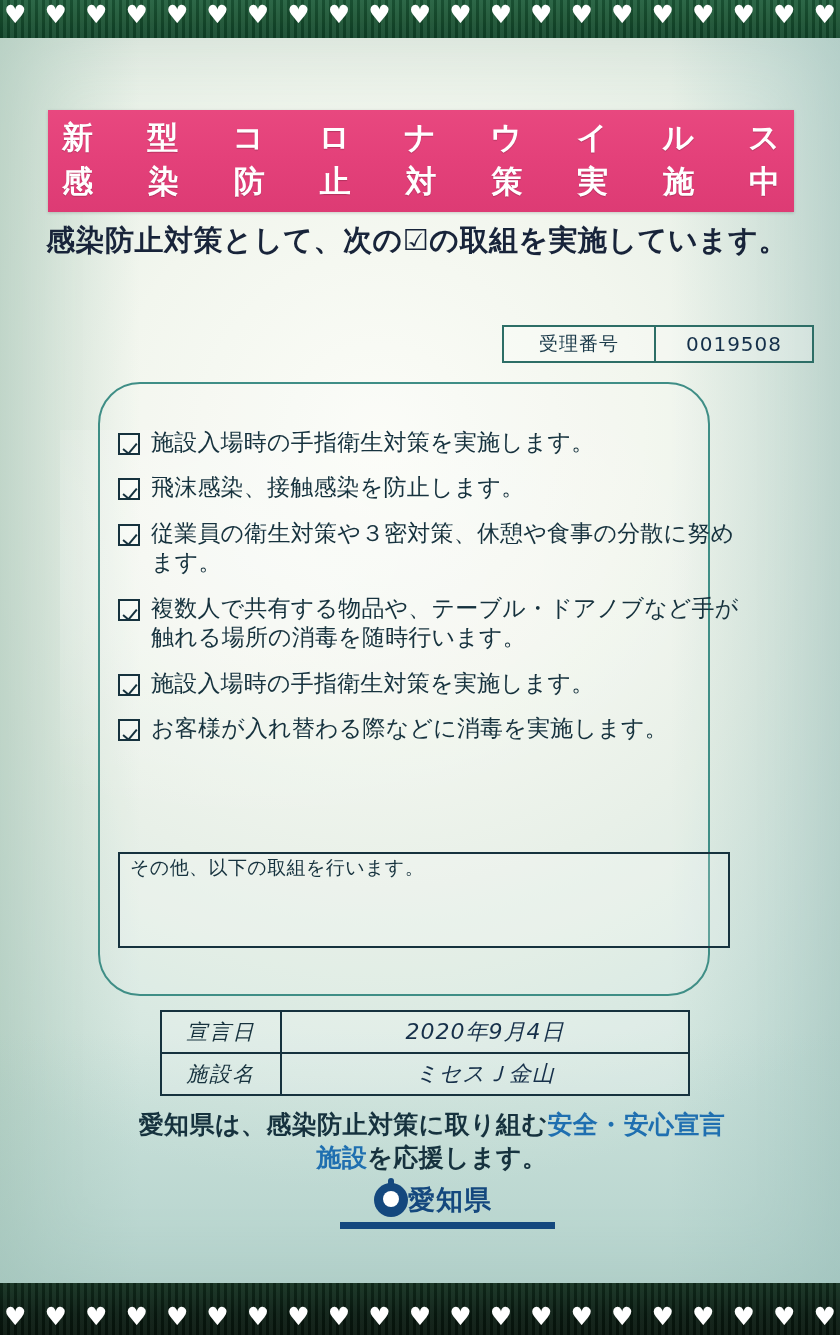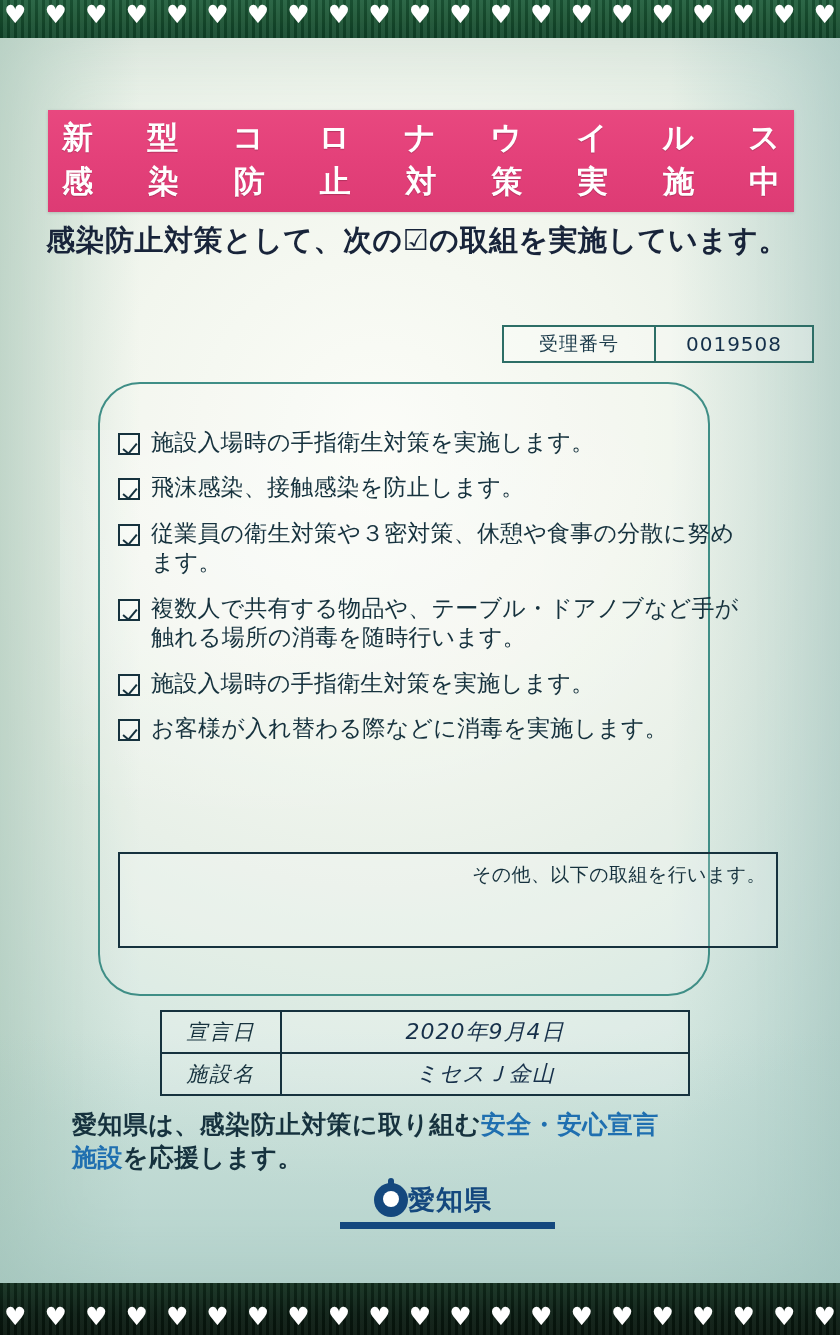--- a/index.html
+++ b/index.html
@@ -191,27 +191,26 @@
     font-size: 23px;
     line-height: 1.28;
     letter-spacing: 0.2px;
     max-width: 596px;
   }
 
   
   #other-box {
     position: absolute;
     left: 118px; top: 852px;
-    width: 660px;
+    width: 612px;
     height: 96px;
     border: 2px solid #16323e;
     box-sizing: border-box;
     background: rgba(255,255,255,0.18);
-    padding: 8px 10px;
-    text-align: right;
+    padding: 1px 10px;
   }
   #other-box .o-text {
     color: #16323e;
     font-size: 19px;
     letter-spacing: 0.4px;
   }
 
   
   #decl {
     position: absolute;
@@ -246,20 +245,21 @@
   
   #footer {
     position: absolute;
     left: 72px; top: 1108px;
     width: 720px;
     font-size: 25px;
     line-height: 1.32;
     color: #16323e;
     letter-spacing: 0.4px;
     font-weight: bold;
+    text-align: center;
   }
   #footer .hl { color: #1f6fb0; }
 
   
   #logo {
     position: absolute;
     left: 374px; top: 1182px;
     display: flex;
     align-items: center;
     gap: 0;

